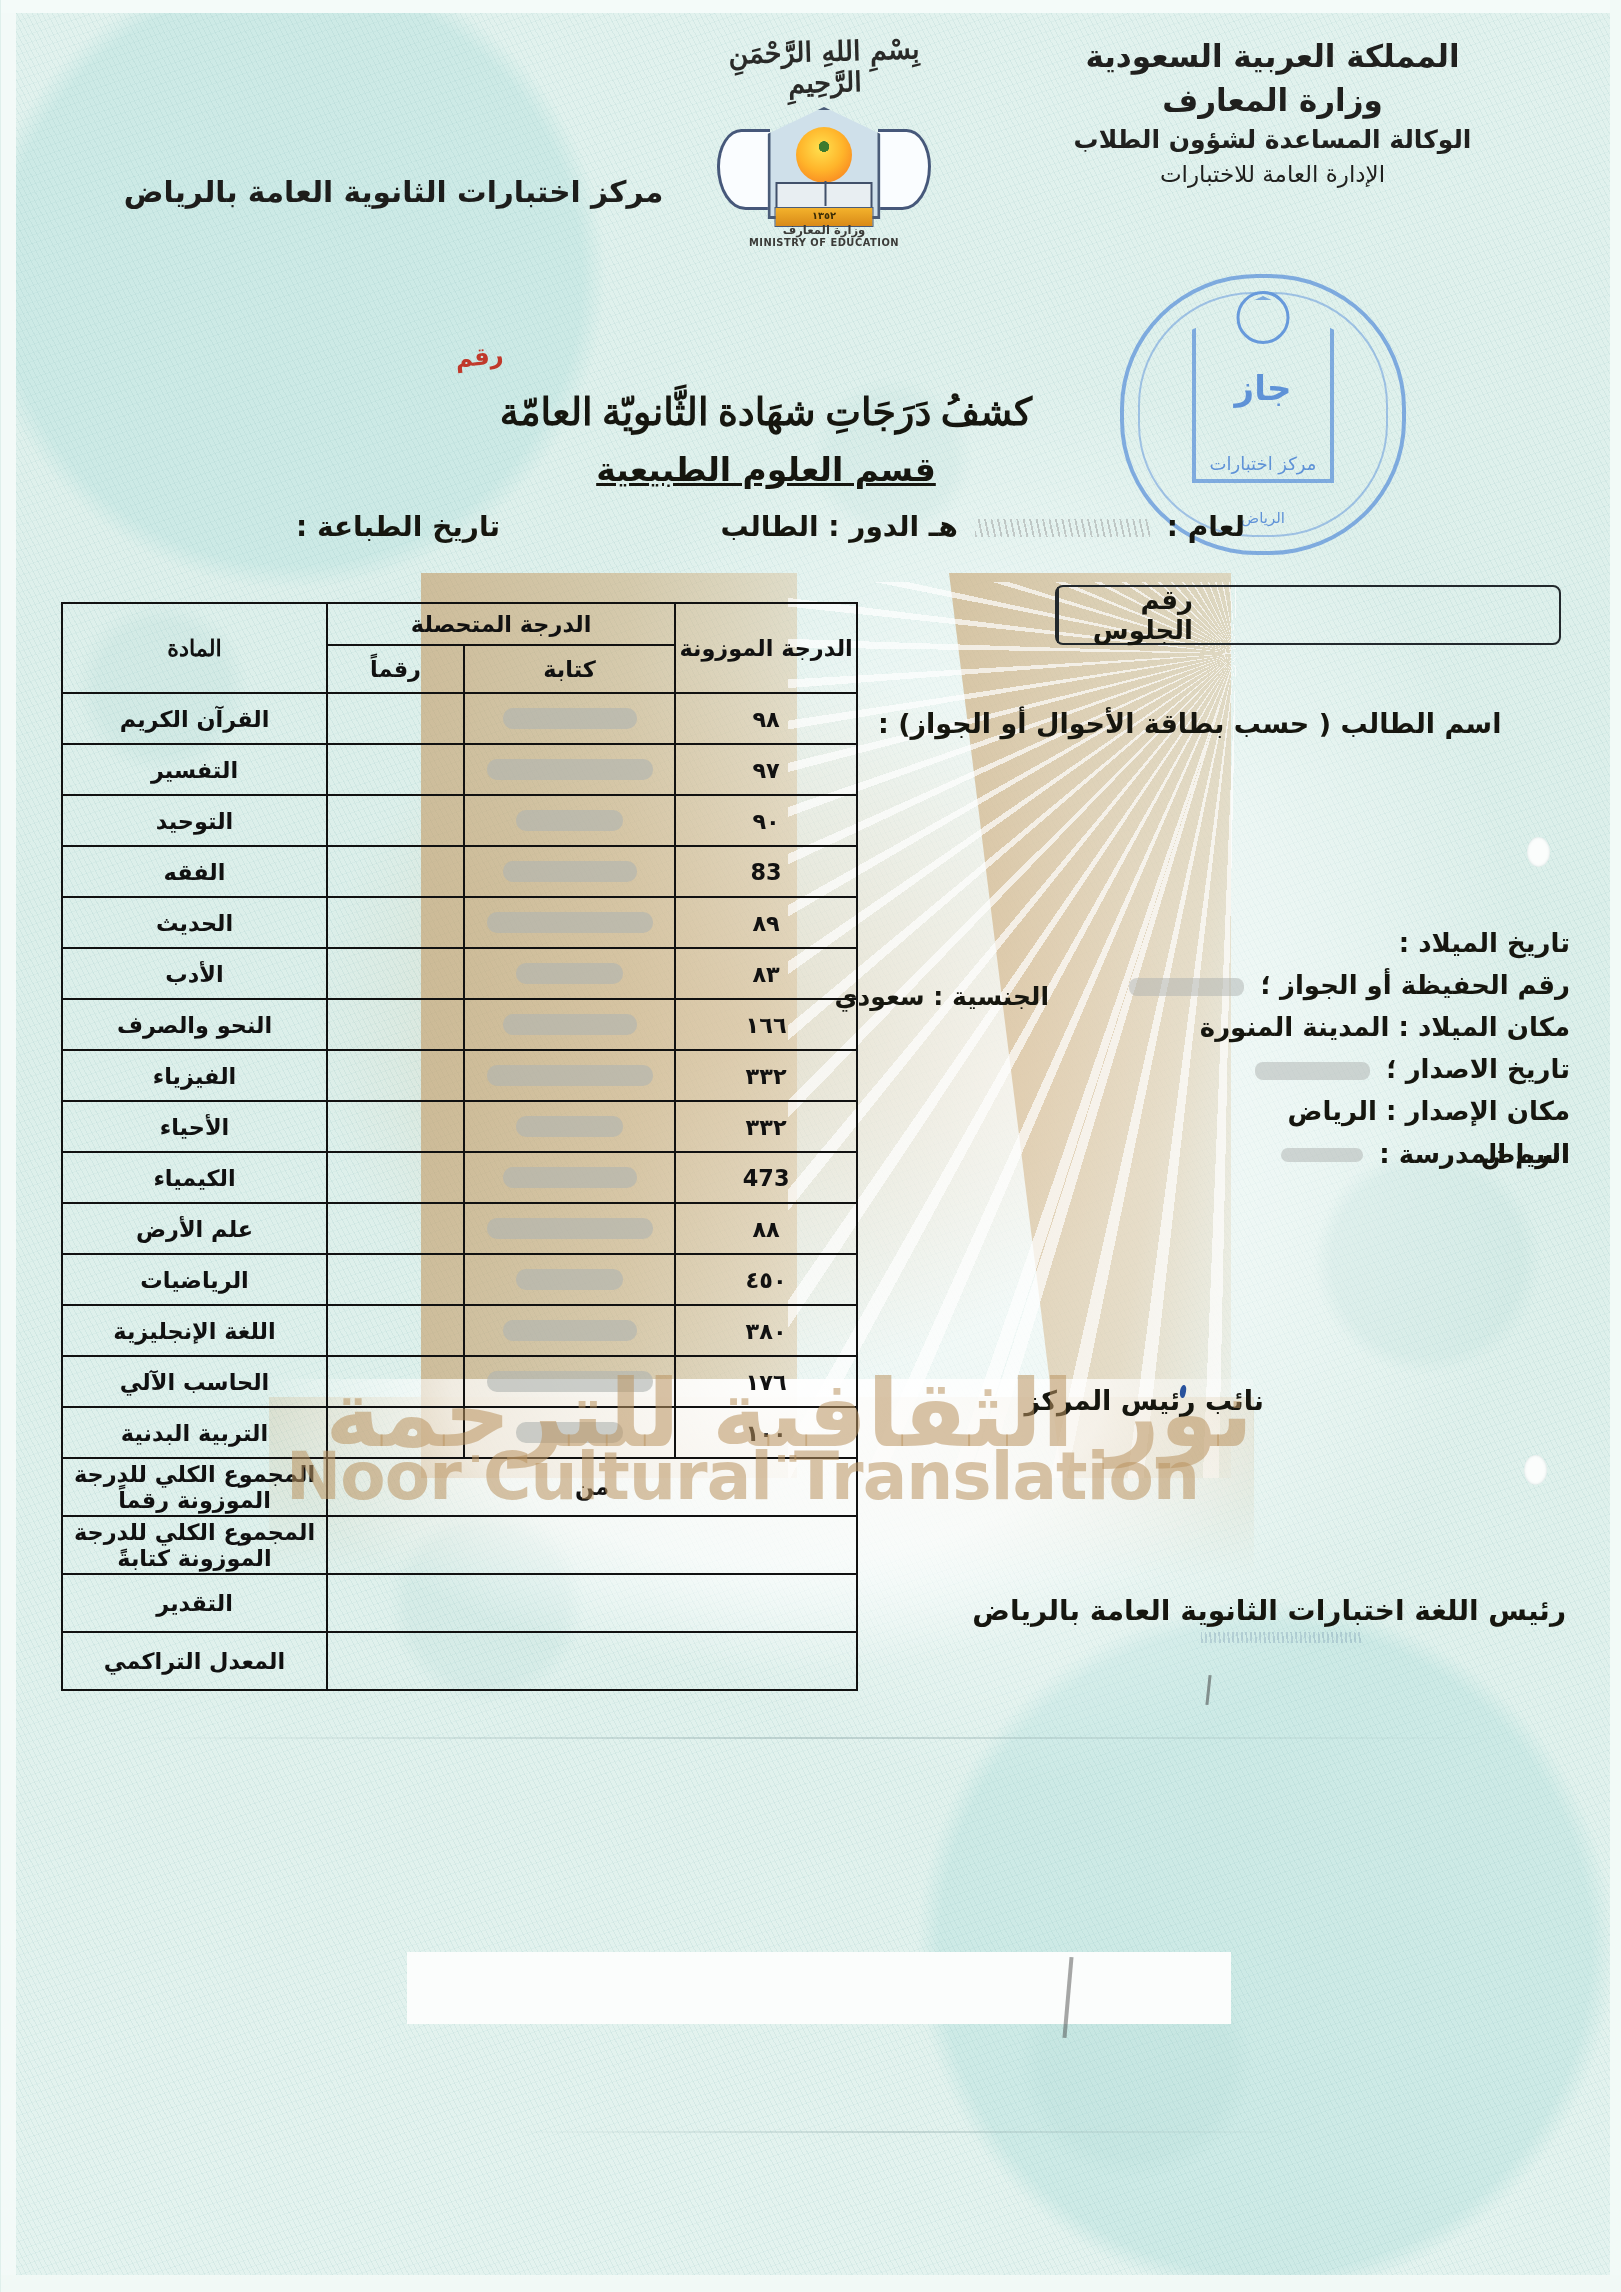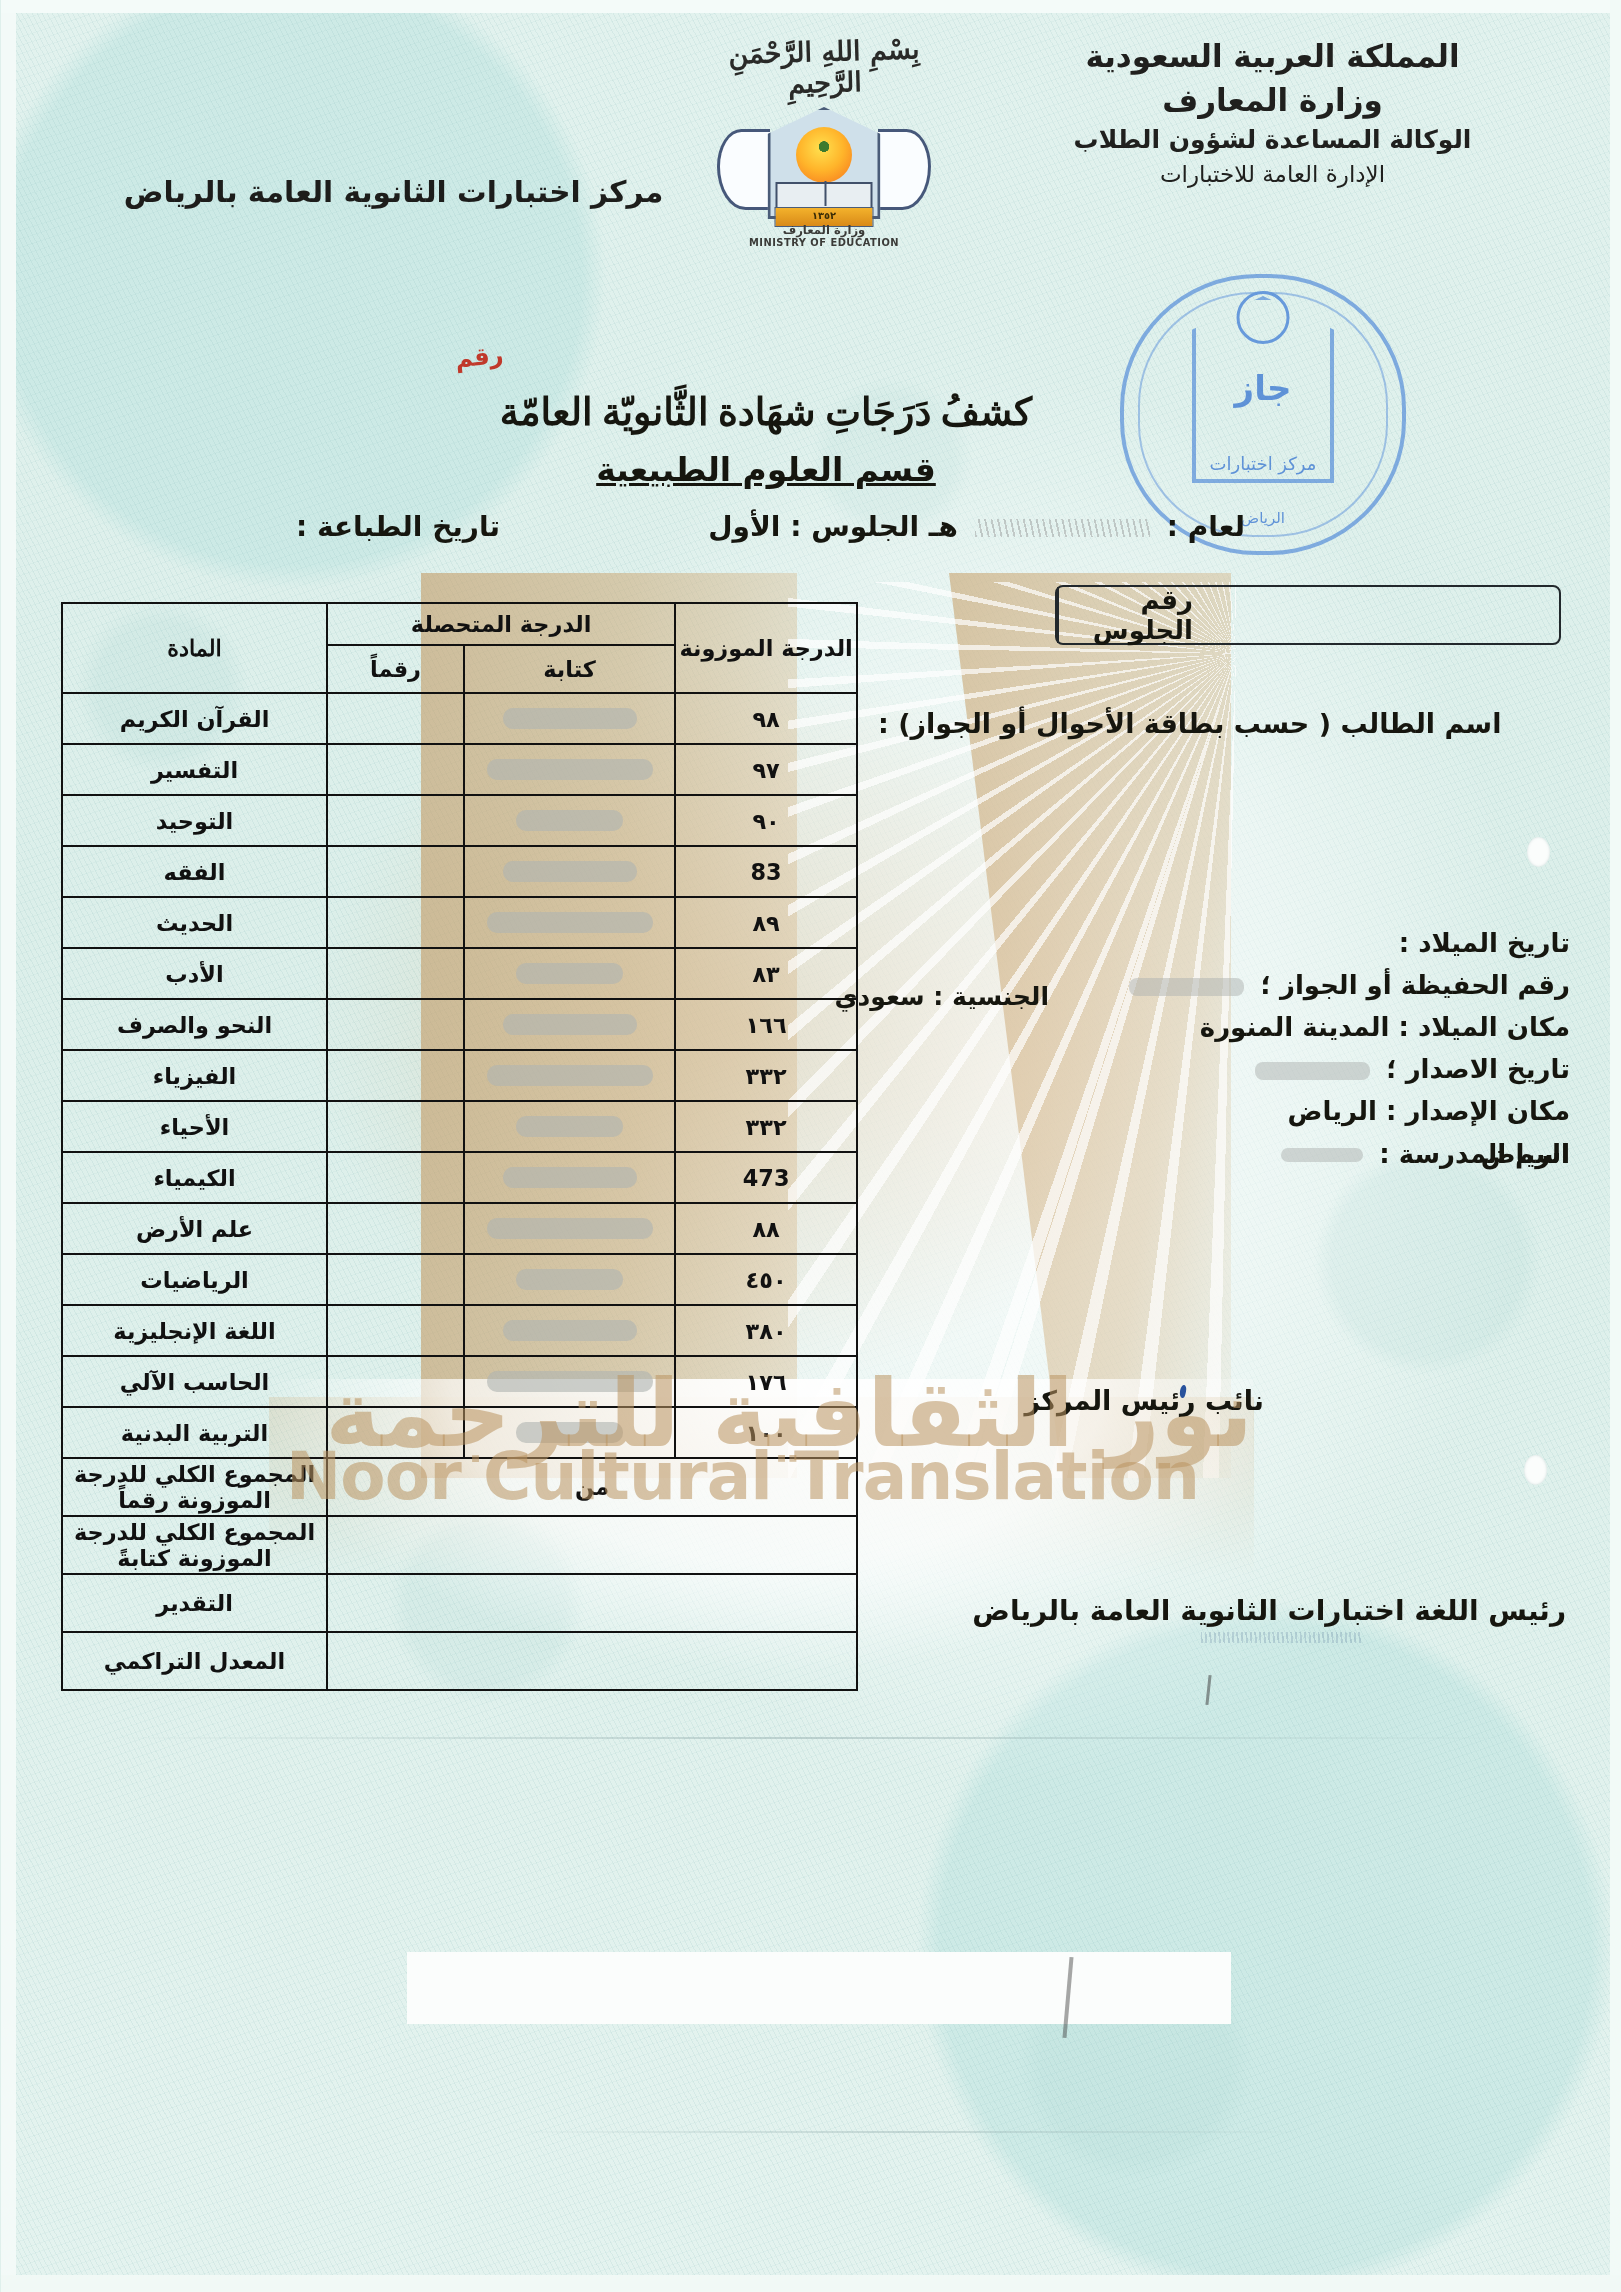--- a/index.html
+++ b/index.html
@@ -341,21 +341,21 @@
 
 <div id="redNum">رقم</div>
 <div id="mainTitle">كشفُ دَرَجَاتِ شهَادة الثَّانويّة العامّة</div>
 <div id="subTitle">قسم العلوم الطبيعية</div>
 
 <div id="yearRow">
   <div>
     <span>لعام :</span>
     <span class="blurYear"></span>
     <span>هـ</span>
-    <span>الجلوس : الأول</span>
+    <span>الدور : الطالب</span>
   </div>
   <div>تاريخ الطباعة :</div>
 </div>
 
 <div id="tableWrap">
   <table class="grades">
     <colgroup>
       <col class="colWeighted">
         <col class="colKit">
         <col class="colNum">

